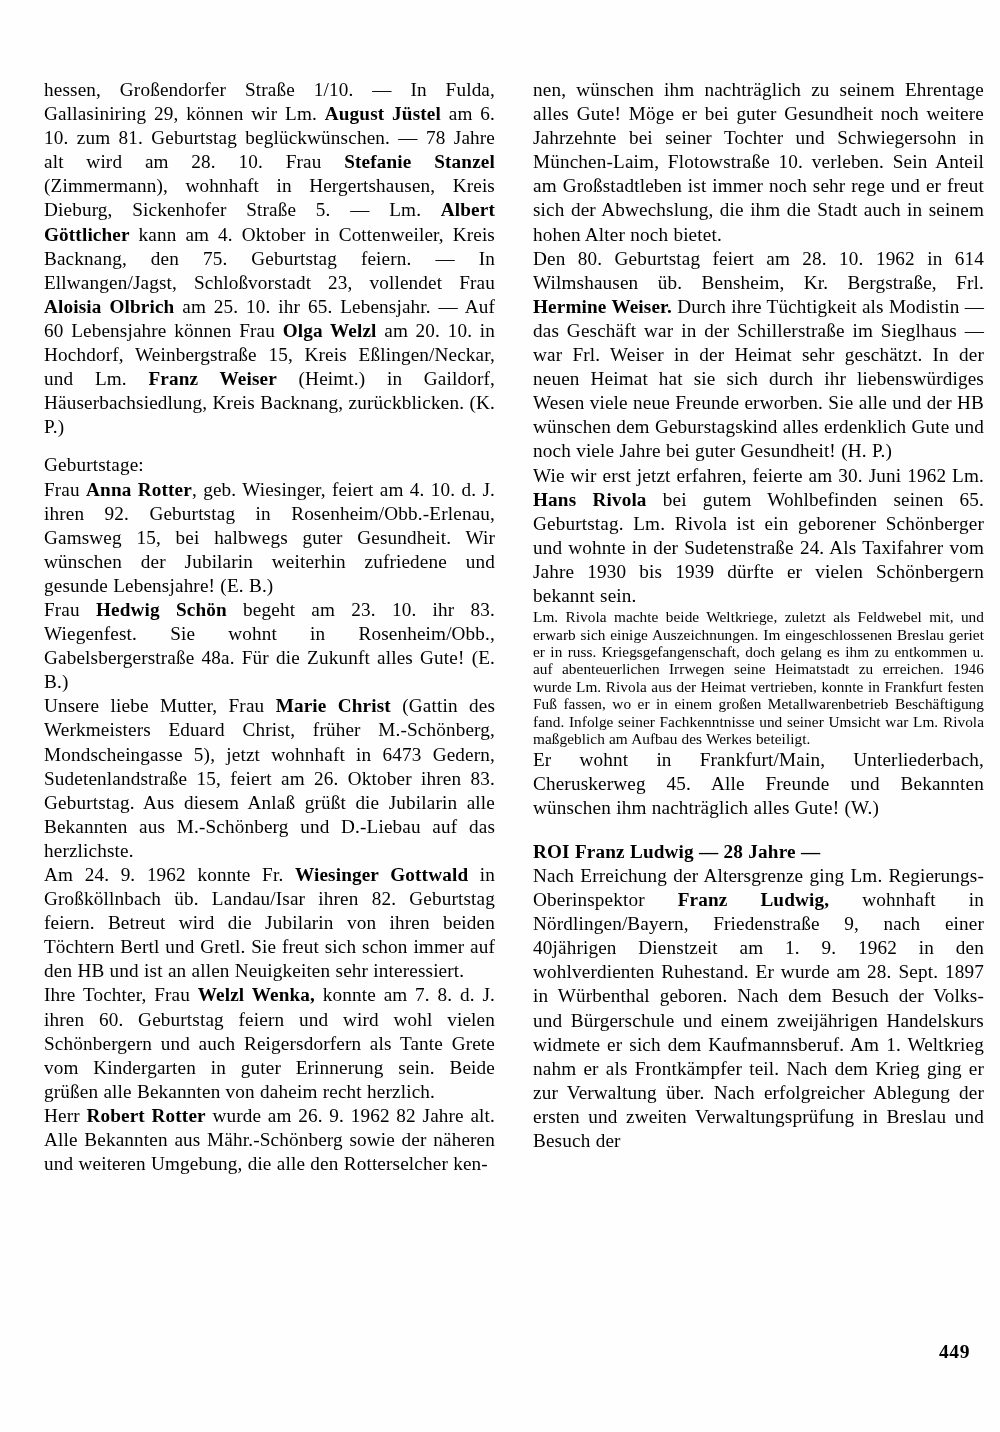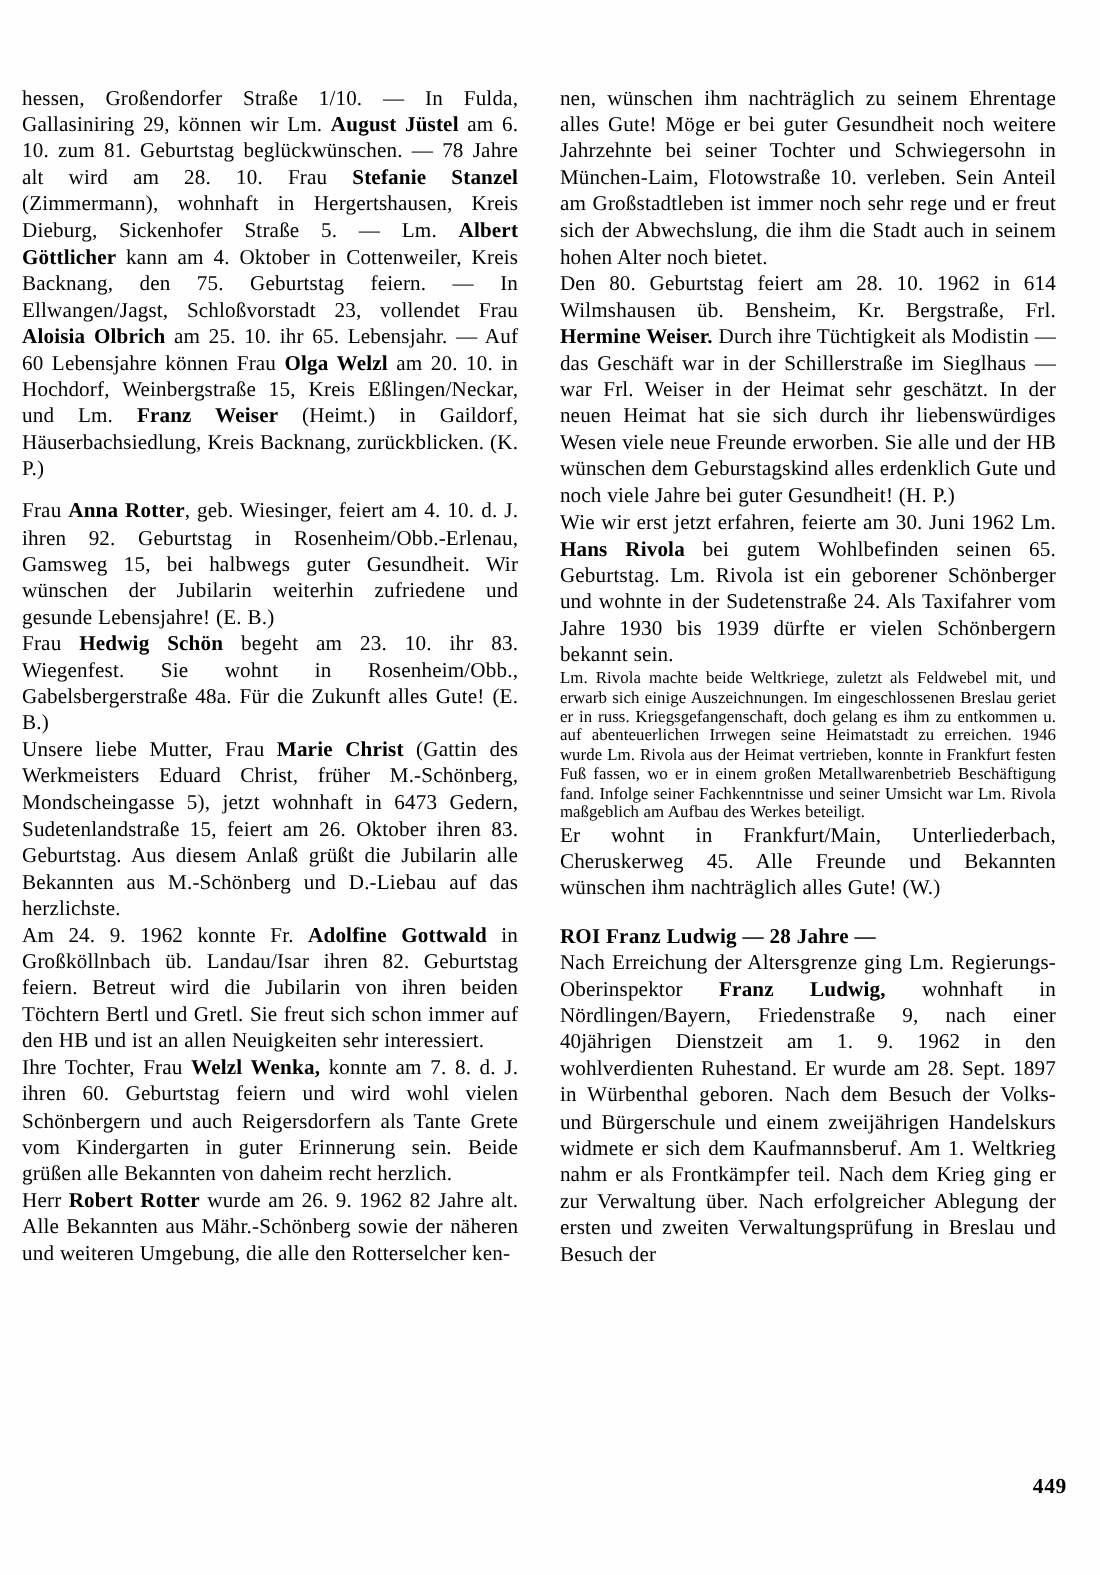--- a/index.html
+++ b/index.html
@@ -17,21 +17,21 @@
   }
   .page {
     position: absolute;
     left: 0; top: 0;
     width: 1000px;
     height: 1432px;
     background: #fefefe;
   }
   .columns {
     position: absolute;
-    left: 20px;
+    left: 44px;
     top: 78px;
     width: 940px;
     display: flex;
     gap: 38px;
     justify-content: center;
   }
   .col {
     width: 451px;
   }
   .col p {
@@ -84,24 +84,25 @@
   }
 </style>
 </head>
 <body>
 
 <div class="page">
   <div class="columns">
     <div class="col" id="col-left">
         <p id="lc-para-1">hessen, Großendorfer Straße 1/10. — In Fulda, Gallasiniring 29, können wir Lm. <b>August Jüstel</b> am 6. 10. zum 81. Geburtstag beglückwünschen. — 78 Jahre alt wird am 28. 10. Frau <b>Stefanie Stanzel</b> (Zimmermann), wohnhaft in Hergertshausen, Kreis Dieburg, Sickenhofer Straße 5. — Lm. <b>Albert Göttlicher</b> kann am 4. Oktober in Cottenweiler, Kreis Backnang, den 75. Geburtstag feiern. — In Ellwangen/Jagst, Schloßvorstadt 23, vollendet Frau <b>Aloisia Olbrich</b> am 25. 10. ihr 65. Lebensjahr. — Auf 60 Lebensjahre können Frau <b>Olga Welzl</b> am 20. 10. in Hochdorf, Weinbergstraße 15, Kreis Eßlingen/Neckar, und Lm. <b>Franz Weiser</b> (Heimt.) in Gaildorf, Häuserbachsiedlung, Kreis Backnang, zurückblicken. (K. P.)</p>
         <div class="spacer-m" id="lc-space-1"></div>
+        <p class="heading-sub" id="lc-heading-2">Geburtstage:</p>
         <p id="lc-para-2">Frau <b>Anna Rotter</b>, geb. Wiesinger, feiert am 4. 10. d. J. ihren 92. Geburtstag in Rosenheim/Obb.-Erlenau, Gamsweg 15, bei halbwegs guter Gesundheit. Wir wünschen der Jubilarin weiterhin zufriedene und gesunde Lebensjahre! (E. B.)</p>
         <p id="lc-para-3">Frau <b>Hedwig Schön</b> begeht am 23. 10. ihr 83. Wiegenfest. Sie wohnt in Rosenheim/Obb., Gabelsbergerstraße 48a. Für die Zukunft alles Gute! (E. B.)</p>
         <p id="lc-para-4">Unsere liebe Mutter, Frau <b>Marie Christ</b> (Gattin des Werkmeisters Eduard Christ, früher M.-Schönberg, Mondscheingasse 5), jetzt wohnhaft in 6473 Gedern, Sudetenlandstraße 15, feiert am 26. Oktober ihren 83. Geburtstag. Aus diesem Anlaß grüßt die Jubilarin alle Bekannten aus M.-Schönberg und D.-Liebau auf das herzlichste.</p>
-        <p id="lc-para-5">Am 24. 9. 1962 konnte Fr. <b>Adolfine Gottwald</b> in Großköllnbach üb. Landau/Isar ihren 82. Geburtstag feiern. Betreut wird die Jubilarin von ihren beiden Töchtern Bertl und Gretl. Sie freut sich schon immer auf den HB und ist an allen Neuigkeiten sehr interessiert.</p>
+        <p id="lc-para-5">Am 24. 9. 1962 konnte Fr. <b>Wiesinger Gottwald</b> in Großköllnbach üb. Landau/Isar ihren 82. Geburtstag feiern. Betreut wird die Jubilarin von ihren beiden Töchtern Bertl und Gretl. Sie freut sich schon immer auf den HB und ist an allen Neuigkeiten sehr interessiert.</p>
         <p id="lc-para-6">Ihre Tochter, Frau <b>Welzl Wenka,</b> konnte am 7. 8. d. J. ihren 60. Geburtstag feiern und wird wohl vielen Schönbergern und auch Reigersdorfern als Tante Grete vom Kindergarten in guter Erinnerung sein. Beide grüßen alle Bekannten von daheim recht herzlich.</p>
         <p id="lc-para-7">Herr <b>Robert Rotter</b> wurde am 26. 9. 1962 82 Jahre alt. Alle Bekannten aus Mähr.-Schönberg sowie der näheren und weiteren Umgebung, die alle den Rotterselcher ken-</p>
       </div>
     <div class="col" id="col-right">
         <p id="rc-para-1">nen, wünschen ihm nachträglich zu seinem Ehrentage alles Gute! Möge er bei guter Gesundheit noch weitere Jahrzehnte bei seiner Tochter und Schwiegersohn in München-Laim, Flotowstraße 10. verleben. Sein Anteil am Großstadtleben ist immer noch sehr rege und er freut sich der Abwechslung, die ihm die Stadt auch in seinem hohen Alter noch bietet.</p>
         <p id="rc-para-2">Den 80. Geburtstag feiert am 28. 10. 1962 in 614 Wilmshausen üb. Bensheim, Kr. Bergstraße, Frl. <b>Hermine Weiser.</b> Durch ihre Tüchtigkeit als Modistin — das Geschäft war in der Schillerstraße im Sieglhaus — war Frl. Weiser in der Heimat sehr geschätzt. In der neuen Heimat hat sie sich durch ihr liebenswürdiges Wesen viele neue Freunde erworben. Sie alle und der HB wünschen dem Geburstagskind alles erdenklich Gute und noch viele Jahre bei guter Gesundheit! (H. P.)</p>
         <p id="rc-para-3">Wie wir erst jetzt erfahren, feierte am 30. Juni 1962 Lm. <b>Hans Rivola</b> bei gutem Wohlbefinden seinen 65. Geburtstag. Lm. Rivola ist ein geborener Schönberger und wohnte in der Sudetenstraße 24. Als Taxifahrer vom Jahre 1930 bis 1939 dürfte er vielen Schönbergern bekannt sein.</p>
         <p class="small" id="rc-para-4">Lm. Rivola machte beide Weltkriege, zuletzt als Feldwebel mit, und erwarb sich einige Auszeichnungen. Im eingeschlossenen Breslau geriet er in russ. Kriegsgefangenschaft, doch gelang es ihm zu entkommen u. auf abenteuerlichen Irrwegen seine Heimatstadt zu erreichen. 1946 wurde Lm. Rivola aus der Heimat vertrieben, konnte in Frankfurt festen Fuß fassen, wo er in einem großen Metallwarenbetrieb Beschäftigung fand. Infolge seiner Fachkenntnisse und seiner Umsicht war Lm. Rivola maßgeblich am Aufbau des Werkes beteiligt.</p>
         <p id="rc-para-5">Er wohnt in Frankfurt/Main, Unterliederbach, Cheruskerweg 45. Alle Freunde und Bekannten wünschen ihm nachträglich alles Gute! (W.)</p>
         <div class="spacer-l" id="rc-space-1"></div>

